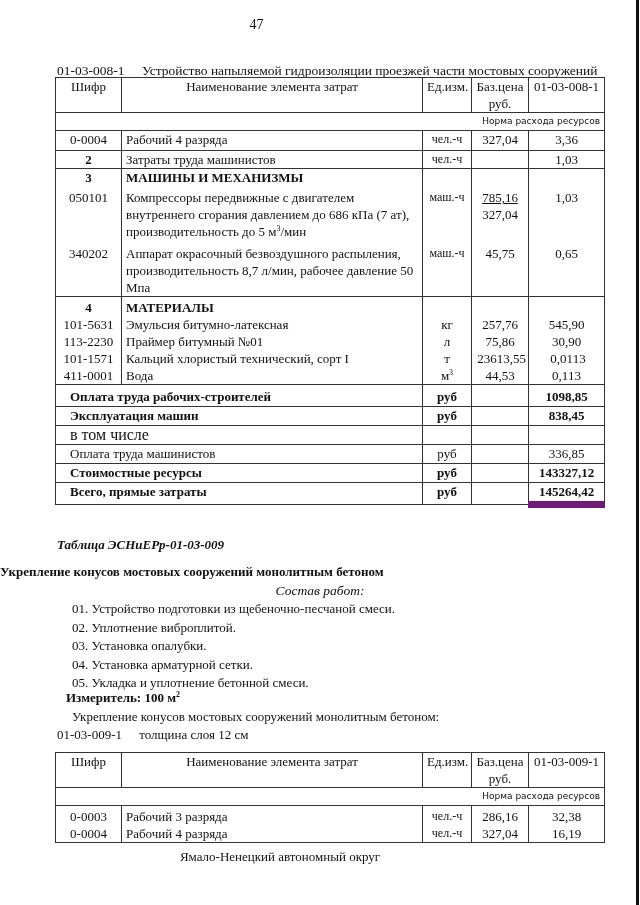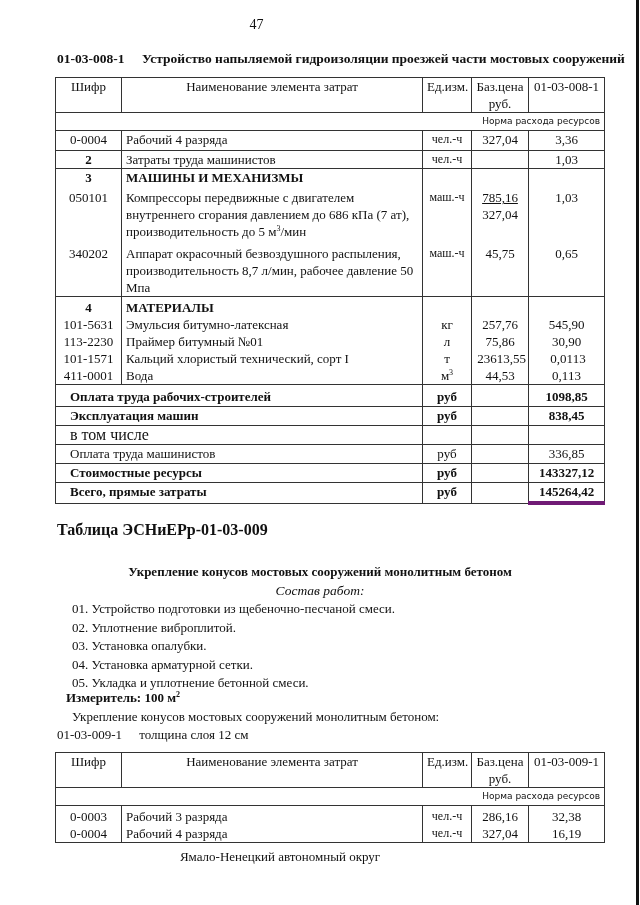--- a/index.html
+++ b/index.html
@@ -1,39 +1,39 @@
 <!DOCTYPE html>
 <html><head>
 <meta charset="utf-8">
 <style>
   html, body { margin:0; padding:0; background:#fff; }
   body { width:640px; height:905px; position:relative; overflow:hidden;
          font-family:"Liberation Serif", "DejaVu Serif", serif; color:#111; font-size:13px; }
   .abs { position:absolute; }
   .page-num { left:0; width:513px; top:17px; text-align:center; font-size:14px; }
   .edge-bar { left:636px; top:0; width:3px; height:905px; background:#111; }
-  .t1-title { left:57px; top:51px; font-size:13.5px; white-space:nowrap;font-weight:bold; }
+  .t1-title { left:57px; top:63px; font-size:13.5px; white-space:nowrap; }
   .t1-title .code { margin-right:14px; }
 
   table.norm { position:absolute; border-collapse:collapse; table-layout:fixed; font-size:13px; }
   table.norm td { border:1px solid #333; padding:0 4px; line-height:17px; vertical-align:top; }
   .c-code { text-align:center; }
   .c-unit { text-align:center; }
   .c-price, .c-norm { text-align:center; }
   .hdr td { vertical-align:middle; text-align:center; line-height:14px; height:29px; }
   .hdr td.name-h { text-align:center; }
   .sub td { font-family:"DejaVu Sans", sans-serif; font-size:9px; text-align:right; line-height:15px; height:15px; }
   .bold { font-weight:bold; }
   .uline { text-decoration:underline; }
   .cost td.lbl { padding-left:14px; }
   .cost td { border-top:none; border-bottom:none; }
   .small-sans { font-family:"Liberation Serif", serif; font-size:12px; }
 
-  .t2-heading { left:57px; top:521px; font-weight:bold; font-size:16px; white-space:nowrap; }
-  .t2-title { left:0; width:640px; text-align:center; top:564px; font-weight:bold; font-size:13px; }
+  .t2-heading { left:57px; top:537px; font-weight:bold; font-size:13px; white-space:nowrap;font-style:italic; }
+  .t2-title { left:0; width:640px; text-align:left; top:564px; font-weight:bold; font-size:13px; }
   .t2-sostav { left:0; width:640px; text-align:center; top:583px; font-style:italic; font-size:13.5px; }
   .works { left:72px; top:600px; font-size:13px; line-height:18.5px; }
   .measure { left:66px; top:690px; font-weight:bold; font-size:13px; }
   .t2-desc { left:72px; top:709px; font-size:13px; }
   .t2-code { left:57px; top:727px; font-size:13px; white-space:nowrap; }
   .t2-code .code { margin-right:14px; }
   .footer { left:0; width:560px; text-align:center; top:849px; font-size:13px; }
   sup { font-size:8px; line-height:0; }
 </style>
 </head>
@@ -167,21 +167,21 @@
       <tr class="cost">
         <td class="lbl bold" style="line-height:18px;" colspan="2">Стоимостные ресурсы</td>
         <td class="c-unit bold" style="line-height:18px;">руб</td>
         <td style="line-height:18px;"></td>
         <td class="c-norm bold" style="line-height:18px;">143327,12</td>
       </tr>
       <tr class="cost">
         <td class="lbl bold" style="line-height:18px;border-bottom:1px solid #333;" colspan="2">Всего, прямые затраты</td>
         <td class="c-unit bold" style="line-height:18px;border-bottom:1px solid #333;">руб</td>
         <td style="line-height:18px;border-bottom:1px solid #333;"></td>
-        <td class="c-norm bold" style="line-height:18px;border-bottom:4px solid #701a75;margin-left:10px;">145264,42</td>
+        <td class="c-norm bold" style="line-height:18px;border-bottom:7px solid #701a75;margin-left:10px;">145264,42</td>
       </tr>
     </tbody>
 </table>
 
 <div class="abs t2-heading">Таблица  ЭСНиЕРр-01-03-009</div>
 <div class="abs t2-title">Укрепление конусов мостовых сооружений монолитным бетоном</div>
 <div class="abs t2-sostav">Состав работ:</div>
 <div class="abs works">
   <div>01. Устройство подготовки из щебеночно-песчаной смеси.</div>
   <div>02. Уплотнение виброплитой.</div>

